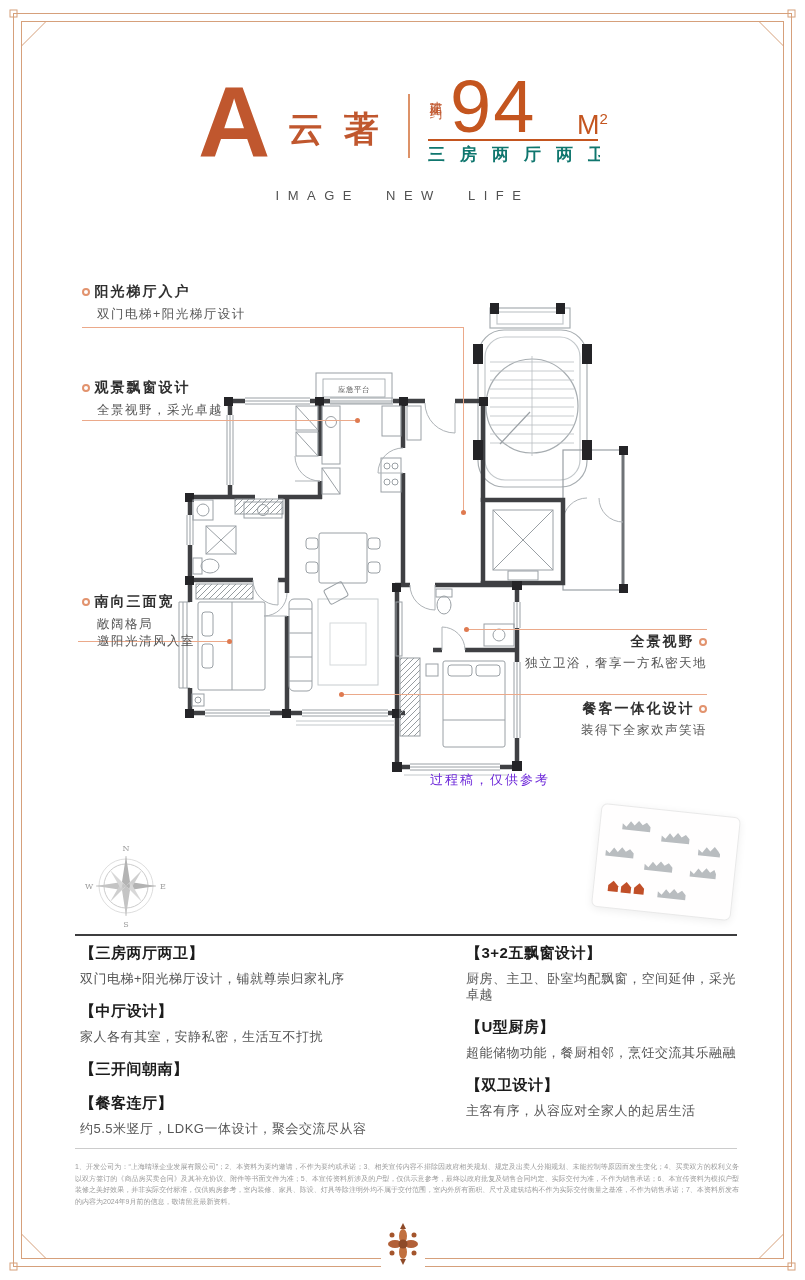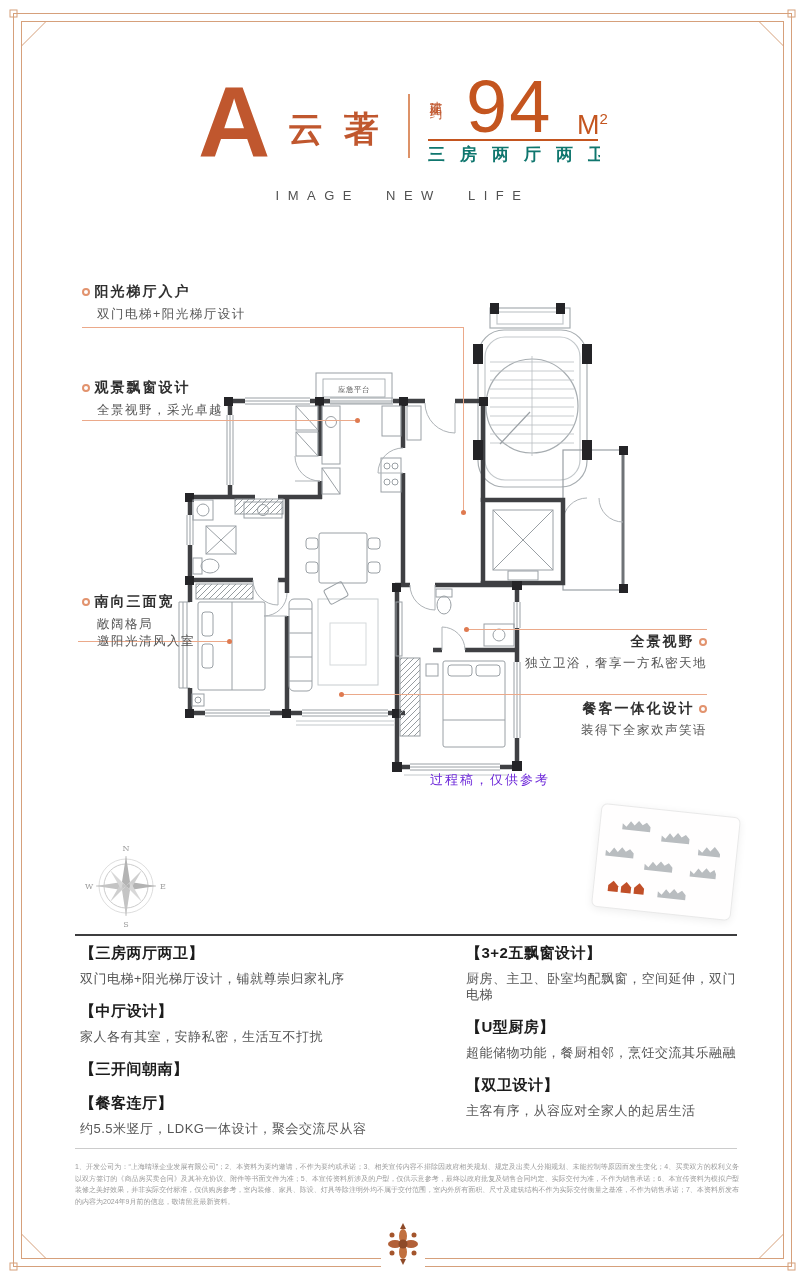--- a/index.html
+++ b/index.html
@@ -6,21 +6,21 @@
   #page{position:relative;width:805px;height:1280px;margin:0 auto;background:#ffffff;
         font-family:"Liberation Sans",sans-serif;overflow:hidden;}
   .abs{position:absolute;}
   
   #frame{left:0;top:0;pointer-events:none;}
   
   .plan-letter{left:198px;top:72px;font-size:100px;line-height:1;font-weight:700;color:#c0572e;}
   .plan-name{left:288px;top:106px;font-size:35px;font-weight:600;color:#c0572e;letter-spacing:21px;white-space:nowrap;}
   .hdr-divider{left:408px;top:94px;width:2px;height:64px;background:#dd9268;}
   .area-prefix{left:429px;top:91px;font-size:12.5px;color:#c0572e;writing-mode:vertical-rl;text-orientation:upright;letter-spacing:3px;line-height:14px;}
-  .area-value{left:450px;top:70px;font-size:74px;font-weight:400;color:#c4551f;line-height:1;letter-spacing:2px;margin-left:16px;}
+  .area-value{left:450px;top:70px;font-size:74px;font-weight:400;color:#c4551f;line-height:1;letter-spacing:2px;}
   .area-unit{left:577px;top:110px;font-size:27px;color:#c4551f;font-weight:400;}
   .area-unit sup{font-size:15px;}
   .area-underline{left:428px;top:139px;width:170px;height:1.5px;background:#c4551f;}
   .layout-text{left:428px;top:143px;width:172px;font-size:17px;color:#0f766e;font-weight:600;letter-spacing:15px;white-space:nowrap;overflow:hidden;}
   .tagline{left:50%;transform:translateX(-50%);top:188px;font-size:13px;color:#515151;font-weight:500;letter-spacing:8.5px;word-spacing:14px;white-space:nowrap;}
   
   .ring{display:inline-block;width:4px;height:4px;border:2.5px solid #e2936e;border-radius:50%;background:#fff;vertical-align:middle;}
   .co-title{font-size:14px;font-weight:700;color:#2f2f2f;letter-spacing:2px;white-space:nowrap;}
   .co-sub{font-size:12.5px;color:#555;letter-spacing:1.5px;line-height:17px;white-space:nowrap;}
   .hline{position:absolute;height:1px;background:#eba98a;}
@@ -340,21 +340,21 @@
       <div class="feat-title">【三开间朝南】</div>
     </div>
     <div class="feat-item">
       <div class="feat-title">【餐客连厅】</div>
       <div class="feat-body">约5.5米竖厅，LDKG一体设计，聚会交流尽从容</div>
     </div>
   </div>
   <div class="abs feat-col right">
     <div class="feat-item">
       <div class="feat-title">【3+2五飘窗设计】</div>
-      <div class="feat-body">厨房、主卫、卧室均配飘窗，空间延伸，双门电梯</div>
+      <div class="feat-body">厨房、主卫、卧室均配飘窗，空间延伸，采光卓越</div>
     </div>
     <div class="feat-item">
       <div class="feat-title">【U型厨房】</div>
       <div class="feat-body">超能储物功能，餐厨相邻，烹饪交流其乐融融</div>
     </div>
     <div class="feat-item">
       <div class="feat-title">【双卫设计】</div>
       <div class="feat-body">主客有序，从容应对全家人的起居生活</div>
     </div>
   </div>

